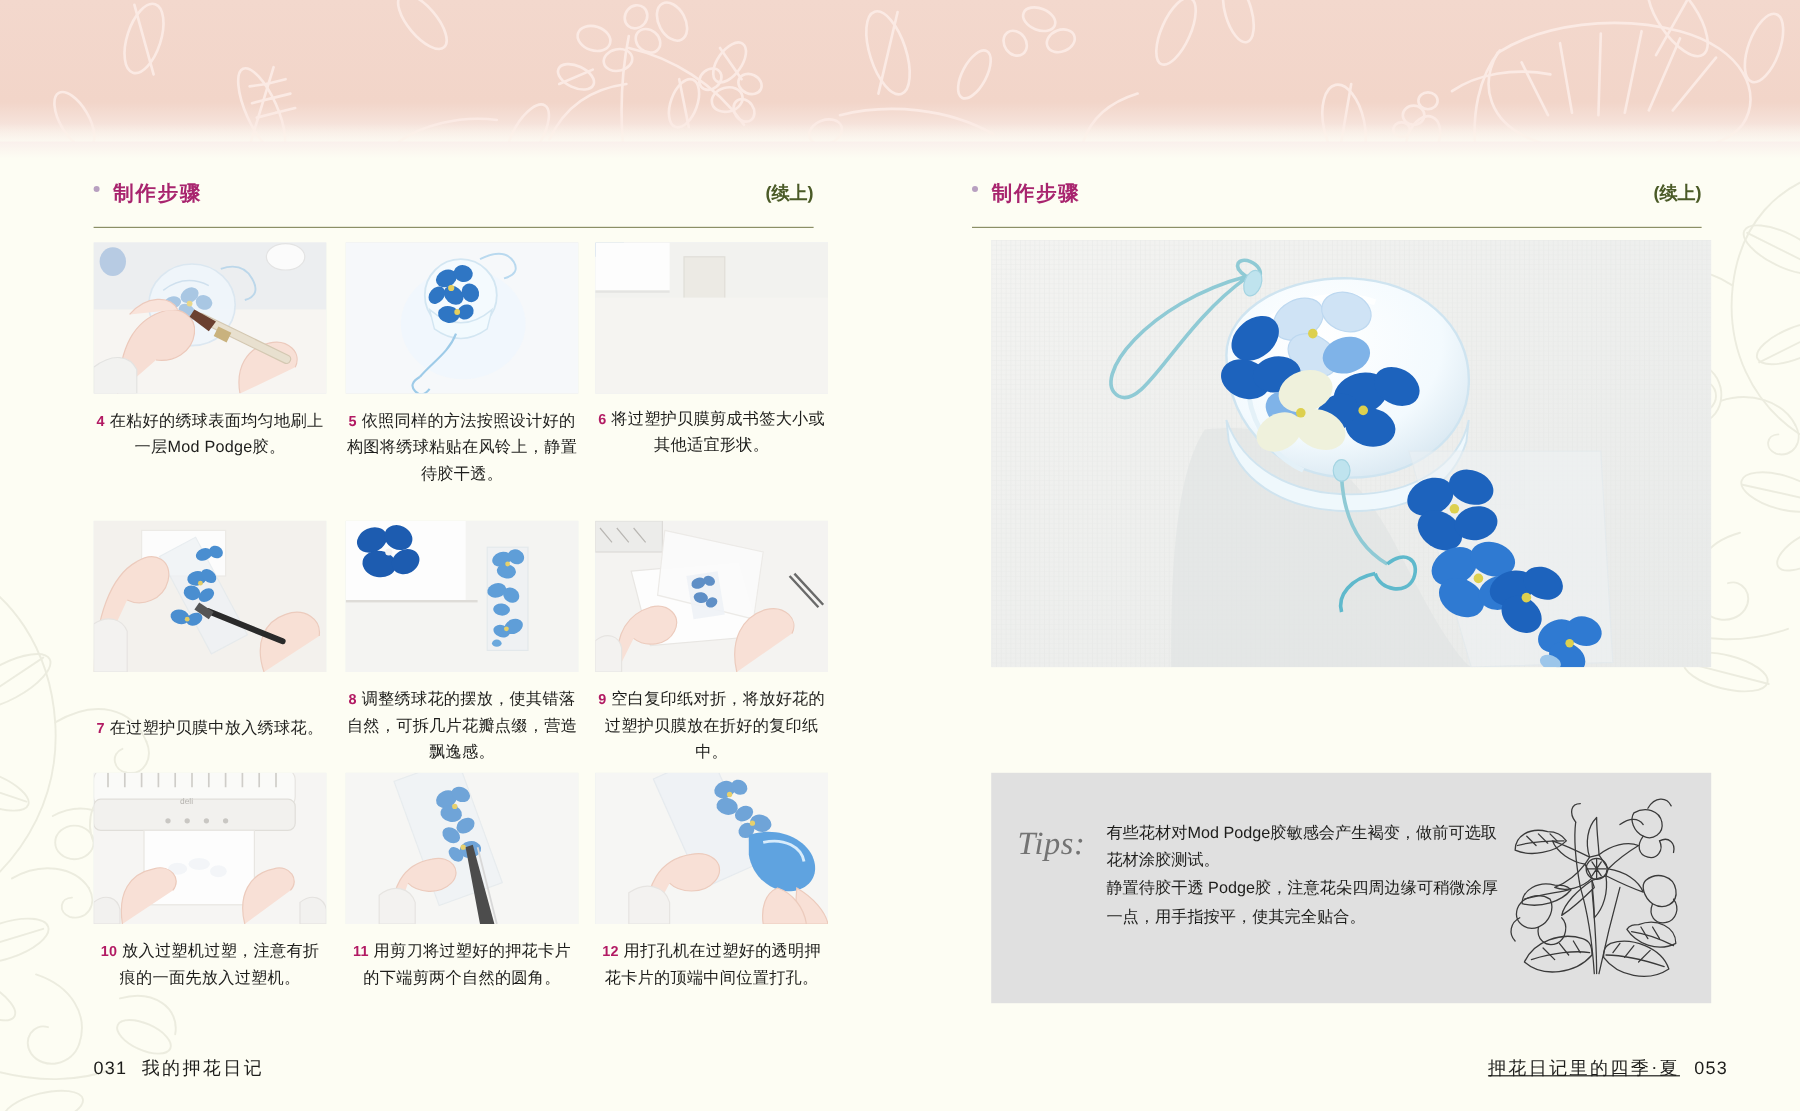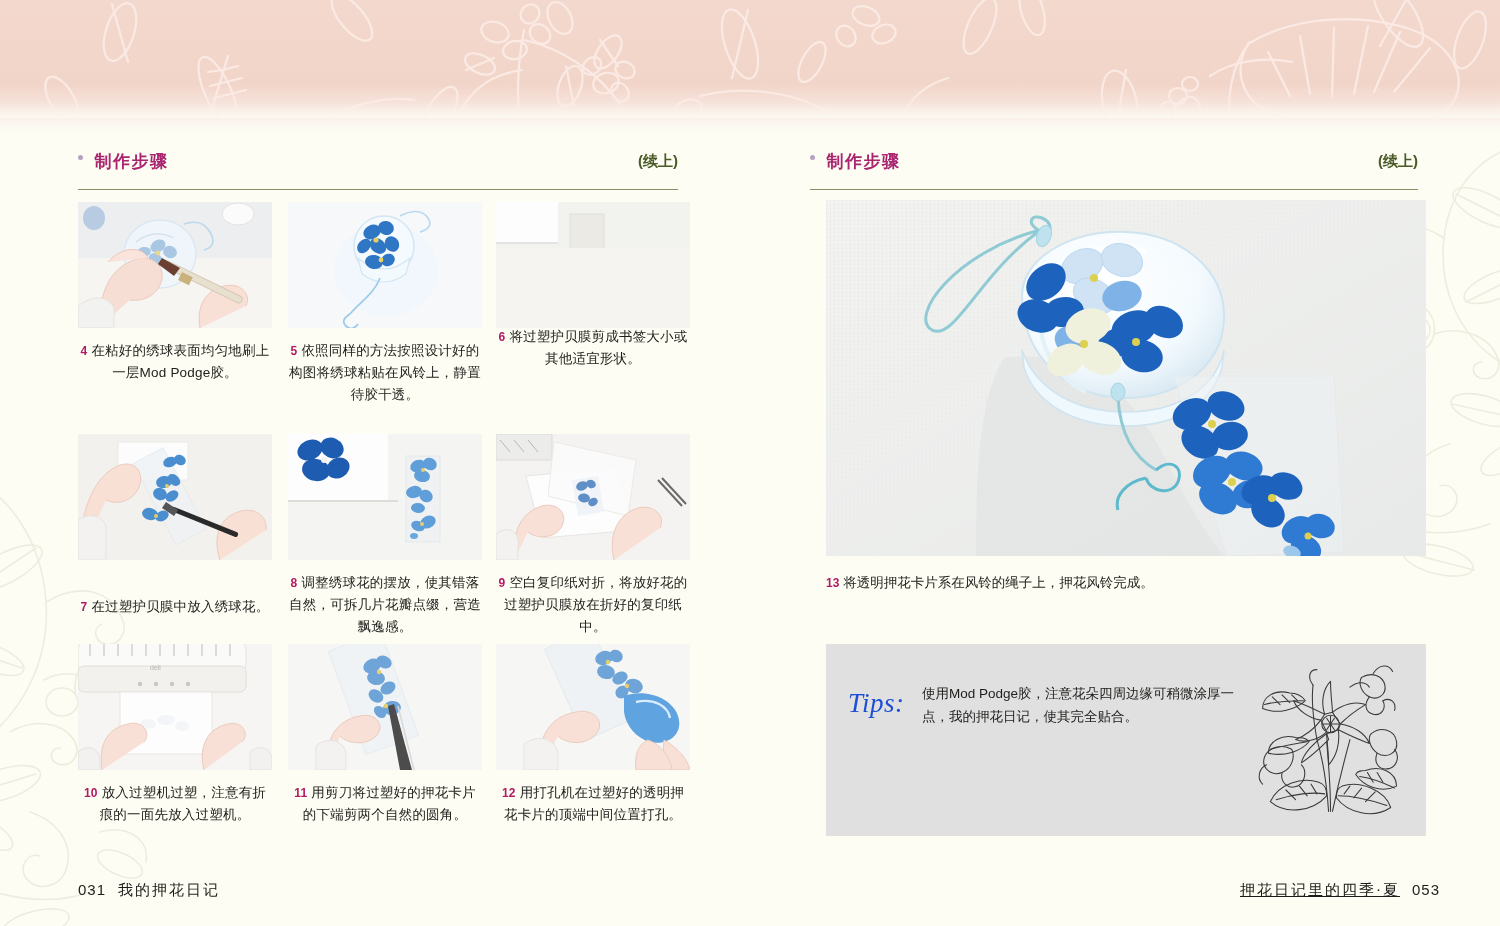--- a/index.html
+++ b/index.html
@@ -60,21 +60,21 @@
 
   
   .hero{position:absolute;overflow:hidden;background:#eef0ef;}
   .hero-cap{position:absolute;font-size:13.5px;line-height:1.6;color:#1d1d1b;}
   .hero-cap .num{color:#b21a63;font-weight:bold;font-size:12px;margin-right:4px;}
 
   
   .tips{position:absolute;background:#e0e0e0;}
   .tips-label{
     position:absolute;left:22px;top:44px;font-family:"Liberation Serif","DejaVu Serif",serif;
-    font-style:italic;font-size:27px;color:#1d4ed8;letter-spacing:.5px;
+    font-style:italic;font-size:27px;color:#737373;letter-spacing:.5px;
   }
   .tips-body{
     position:absolute;left:96px;top:38px;width:330px;
     font-size:13.5px;line-height:1.72;color:#1d1d1b;
   }
   .tips-art{position:absolute;right:12px;top:14px;width:165px;height:165px;}
 
   
   .folio{position:absolute;bottom:26px;font-size:15px;color:#1d1d1b;letter-spacing:1px;}
   .folio .pno{font-size:15px;letter-spacing:1px;}
@@ -252,21 +252,21 @@
       <div class="photo" style="width:194px;height:126px;">
         <svg width="194" height="126" viewBox="0 0 194 126">
           <rect width="194" height="126" fill="#f2f2ef"></rect>
           <path d="M0 0 L24 0 L18 14 L0 12 Z" fill="#9ebfdd"></path>
           <rect x="0" y="0" width="62" height="40" fill="#fdfdfd"></rect>
           <rect x="0" y="40" width="62" height="2" fill="#e4e4e2"></rect>
           <rect x="74" y="12" width="34" height="78" fill="#eceae4" stroke="#e0ded7"></rect>
           <rect x="0" y="46" width="194" height="80" fill="#f5f4f1"></rect>
         </svg>
       </div>
-      <div class="cap" style="top:124px;width:194px;">
+      <div class="cap" style="top:136px;width:194px;">
         <span class="num">6</span><span>将过塑护贝膜剪成书签大小或其他适宜形状。</span>
       </div>
     </div>
 
     <div class="cell" style="left:78px;top:302px;width:194px;">
       <div class="photo" style="width:194px;height:126px;">
         <svg width="194" height="126" viewBox="0 0 194 126">
           <rect width="194" height="126" fill="#f3f1ed"></rect>
           <rect x="40" y="8" width="70" height="38" fill="#fcfcfc" stroke="#eceae6"></rect>
           <g transform="rotate(-28 96 60)">
@@ -580,28 +580,26 @@
             <ellipse cx="472" cy="330" rx="17" ry="13" transform="rotate(-26 472 330)"></ellipse>
             <ellipse cx="494" cy="326" rx="15" ry="12" transform="rotate(18 494 326)"></ellipse>
             <ellipse cx="480" cy="348" rx="16" ry="12" transform="rotate(30 480 348)"></ellipse>
           </g>
           <circle cx="482" cy="336" r="3.5" fill="#ddd04e"></circle>
           <ellipse cx="466" cy="352" rx="9" ry="6" transform="rotate(20 466 352)" fill="#9cc6ea"></ellipse>
         </g>
       </svg>
     </div>
 
-    <div class="hero-cap" style="left:76px;top:440px;width:600px;">
-      <span class="num">13</span><span>将透明押花卡片系在风铃的绳子上，押花风铃完成。</span>
-    </div>
 
     <div class="tips" style="left:76px;top:512px;width:600px;height:192px;">
       <div class="tips-label">Tips:</div>
       <div class="tips-body">
-        <div>使用Mod Podge胶，注意花朵四周边缘可稍微涂厚一点，我的押花日记，使其完全贴合。</div>
+        <div>有些花材对Mod Podge胶敏感会产生褐变，做前可选取花材涂胶测试。</div>
+        <div>静置待胶干透 Podge胶，注意花朵四周边缘可稍微涂厚一点，用手指按平，使其完全贴合。</div>
       </div>
       <svg class="tips-art" viewBox="0 0 170 170">
         <g fill="none" stroke="#3a3a3a" stroke-width="1.1" stroke-linejoin="round" stroke-linecap="round">
 
           <path d="M82 158 C 80 128, 76 104, 70 84"></path>
           <path d="M86 158 C 92 130, 98 106, 104 84"></path>
           <path d="M84 158 C 84 132, 82 108, 80 86"></path>
           <path d="M70 84 C 66 62, 64 44, 66 28"></path>
 
           <path d="M80 76 C 72 84, 58 88, 48 84 C 58 80, 68 72, 74 64 Z"></path>

